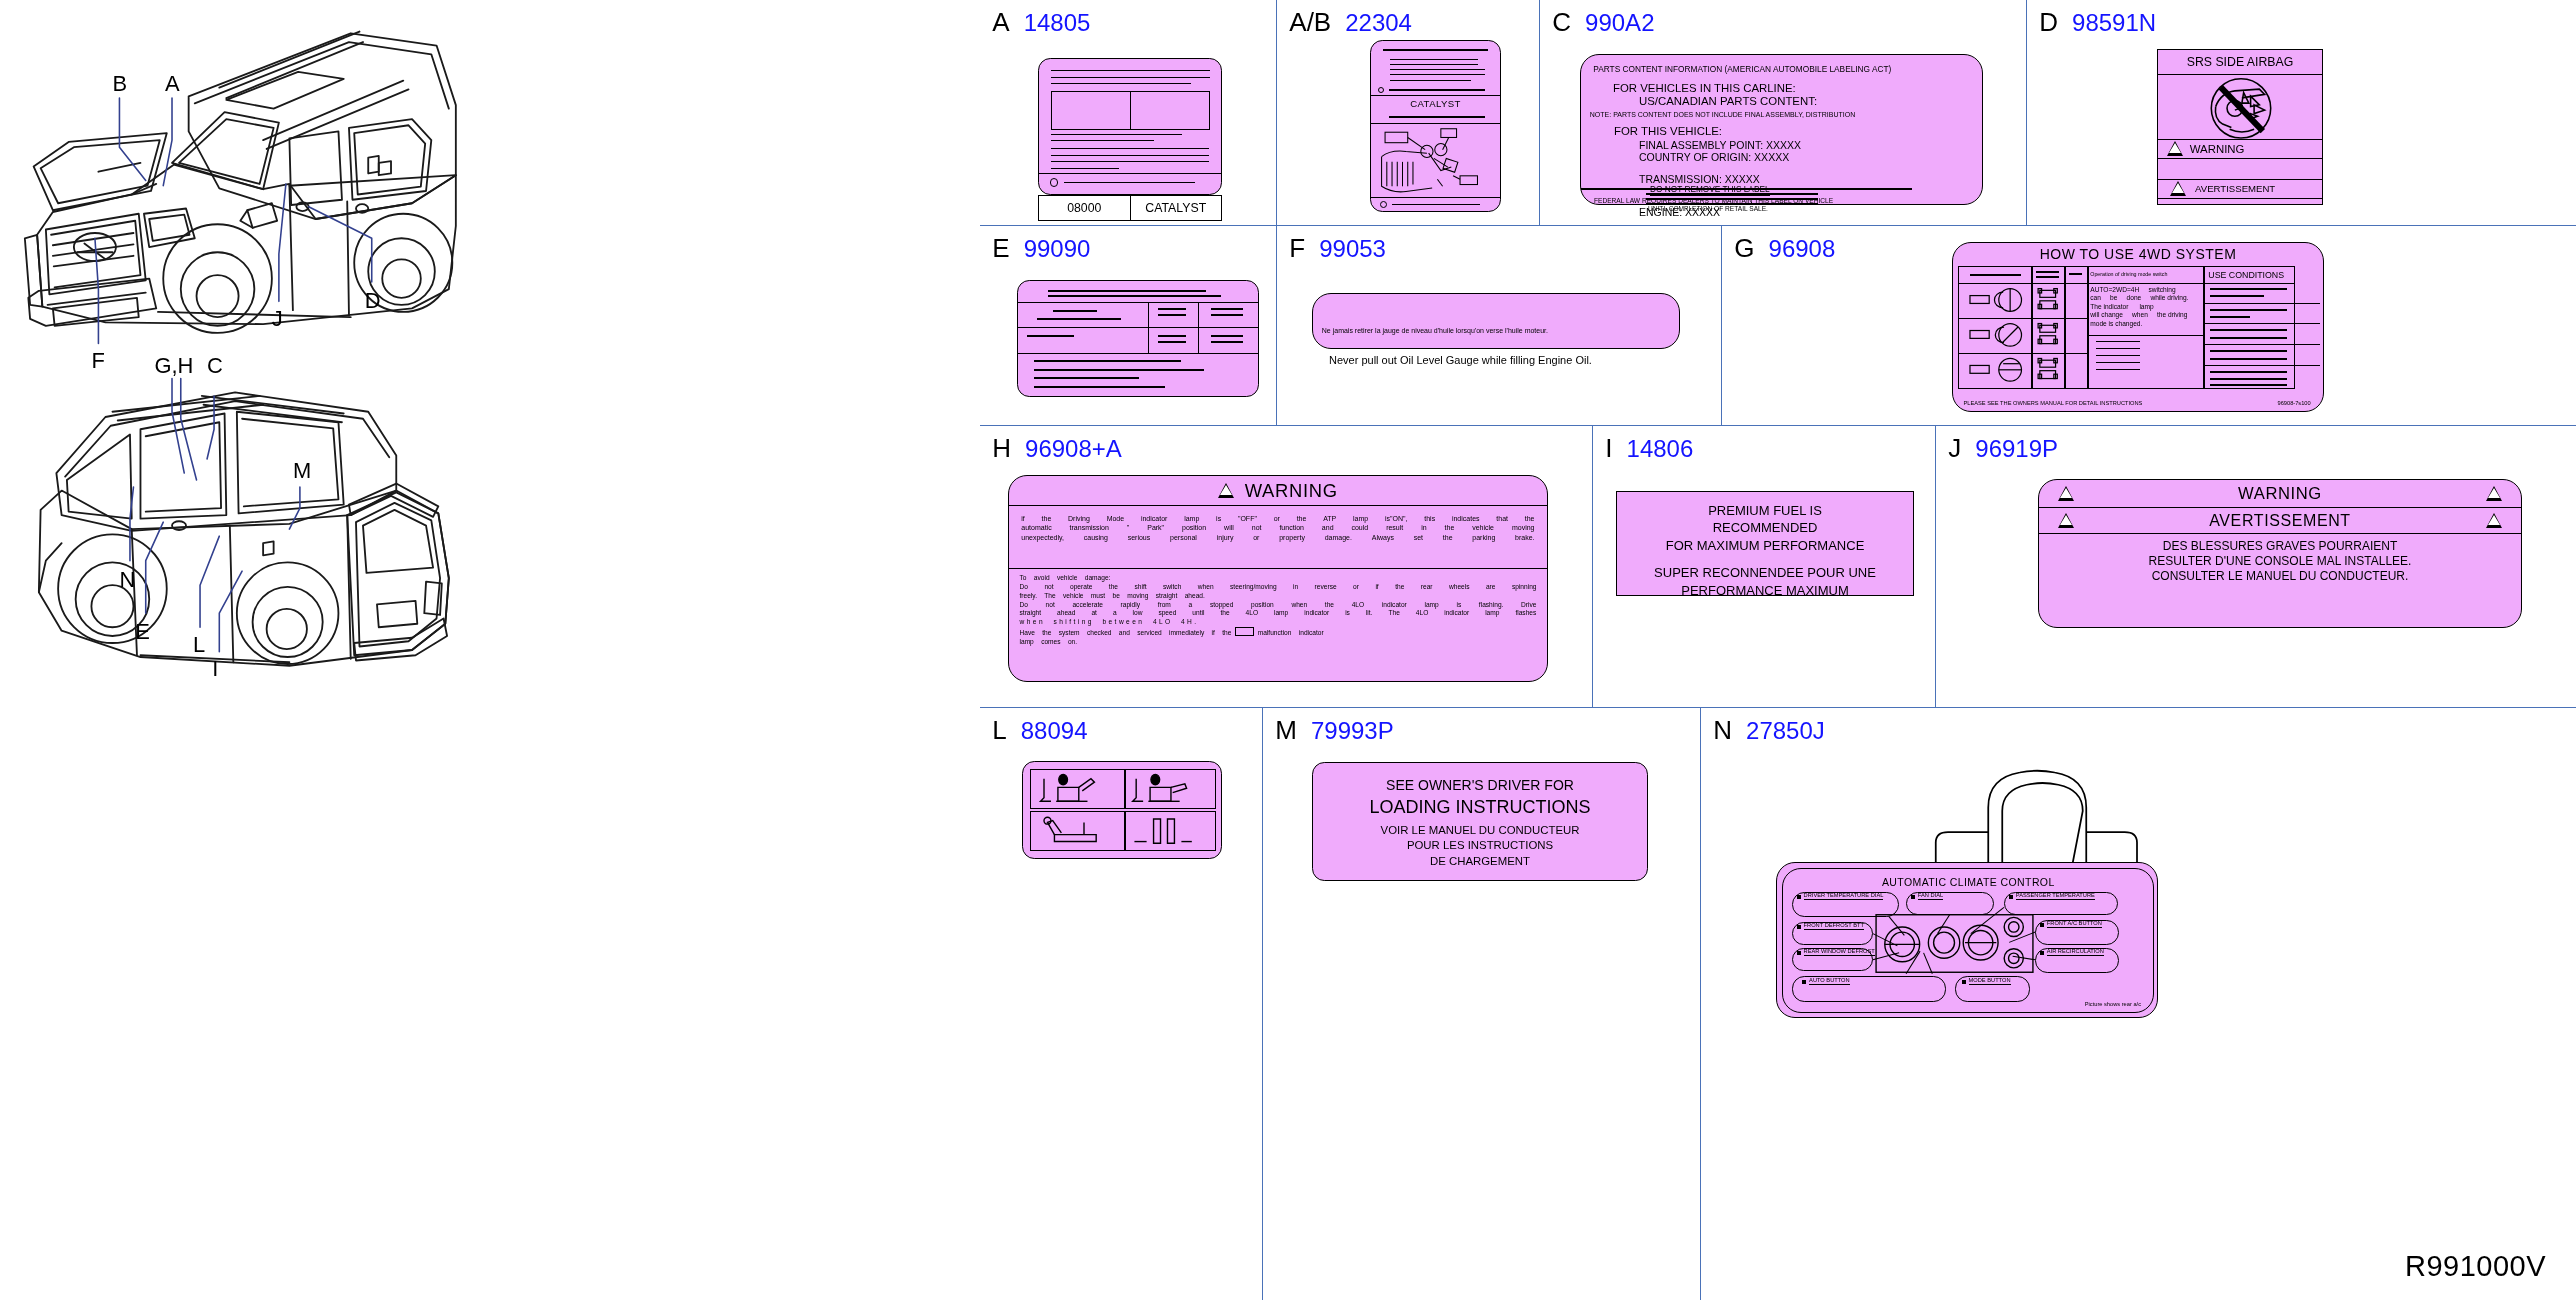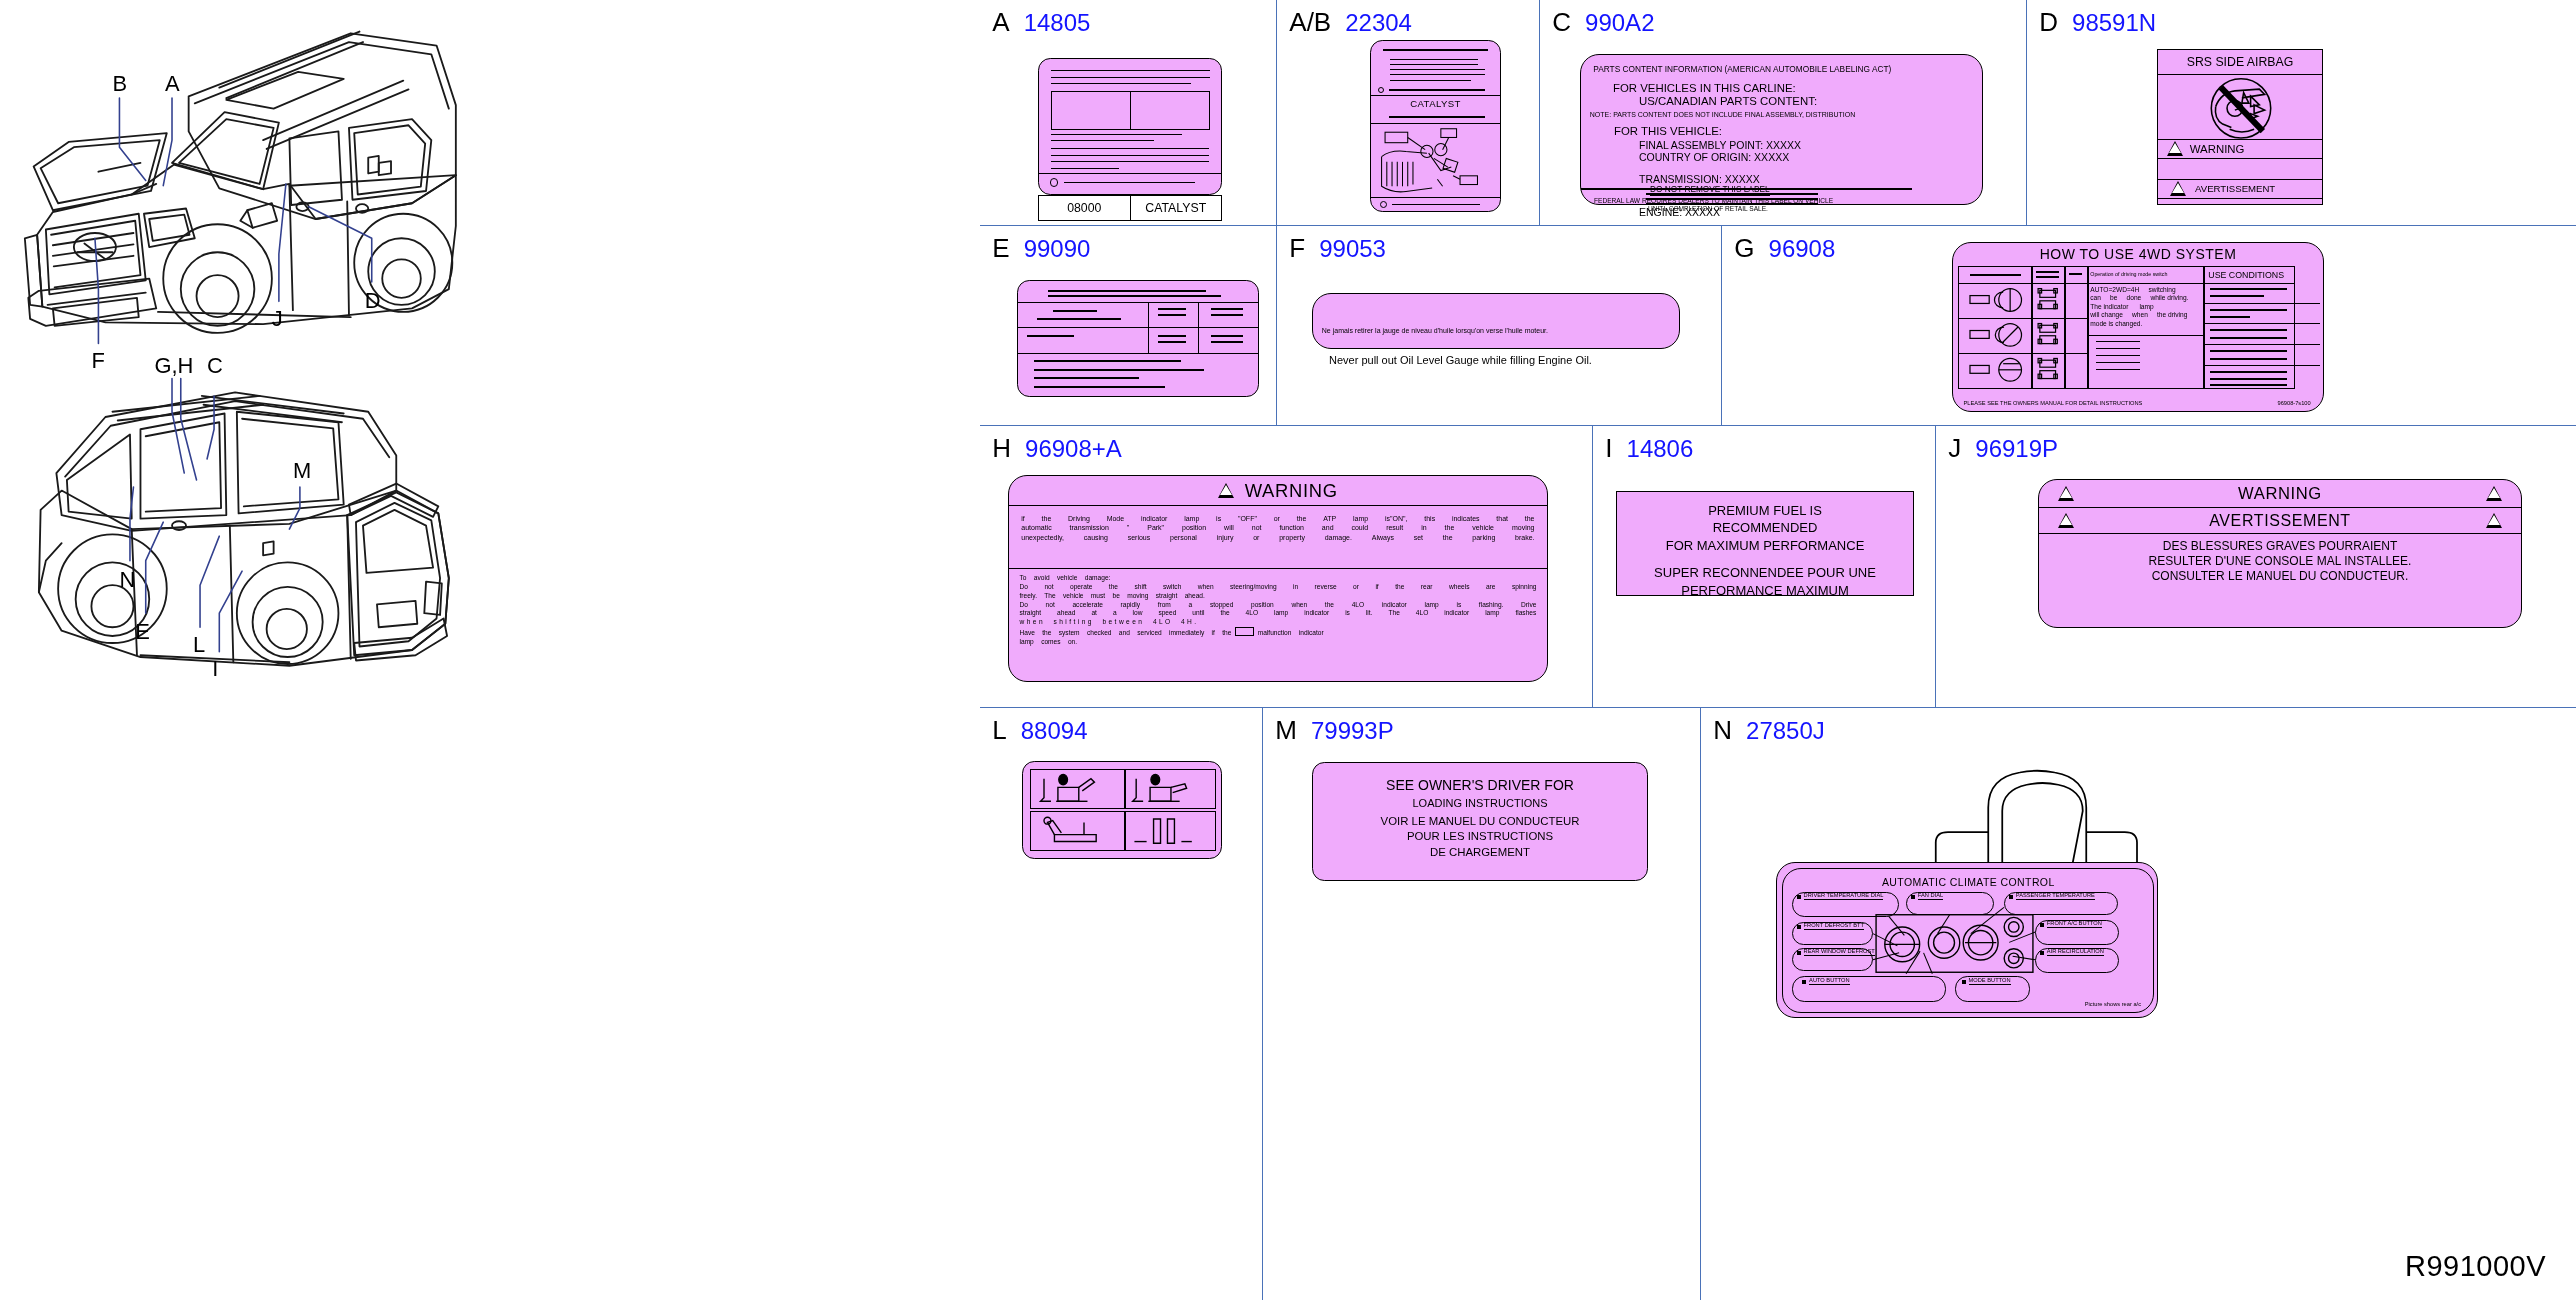--- a/index.html
+++ b/index.html
@@ -776,21 +776,21 @@
       </div>
     </div>
 
     <div class="cell bl" style="left:282px;top:708px;width:438px;height:592px;">
       <div class="cell-head">
         <span class="ckey">M</span>
         <span class="cnum">79993P</span>
       </div>
       <div class="art plate round" style="left:49px;top:54px;width:336px;height:119px;padding-top:14px;">
         <div class="ctr nowrap" style="font-size:14px;">SEE    OWNER'S    DRIVER    FOR</div>
-        <div class="ctr nowrap" style="font-size:11px;margin-top:4.4px;">LOADING    INSTRUCTIONS</div>
+        <div class="ctr nowrap" style="font-size:18px;margin-top:4.4px;">LOADING    INSTRUCTIONS</div>
         <div class="ctr nowrap" style="font-size:11.4px;margin-top:5.3px;">VOIR    LE    MANUEL    DU    CONDUCTEUR</div>
         <div class="ctr nowrap" style="font-size:11.4px;margin-top:3.5px;">POUR    LES    INSTRUCTIONS</div>
         <div class="ctr nowrap" style="font-size:11.4px;margin-top:3.5px;">DE    CHARGEMENT</div>
       </div>
     </div>
 
     <div class="cell bl" style="left:720px;top:708px;width:876px;height:592px;">
       <div class="cell-head">
         <span class="ckey">N</span>
         <span class="cnum">27850J</span>

